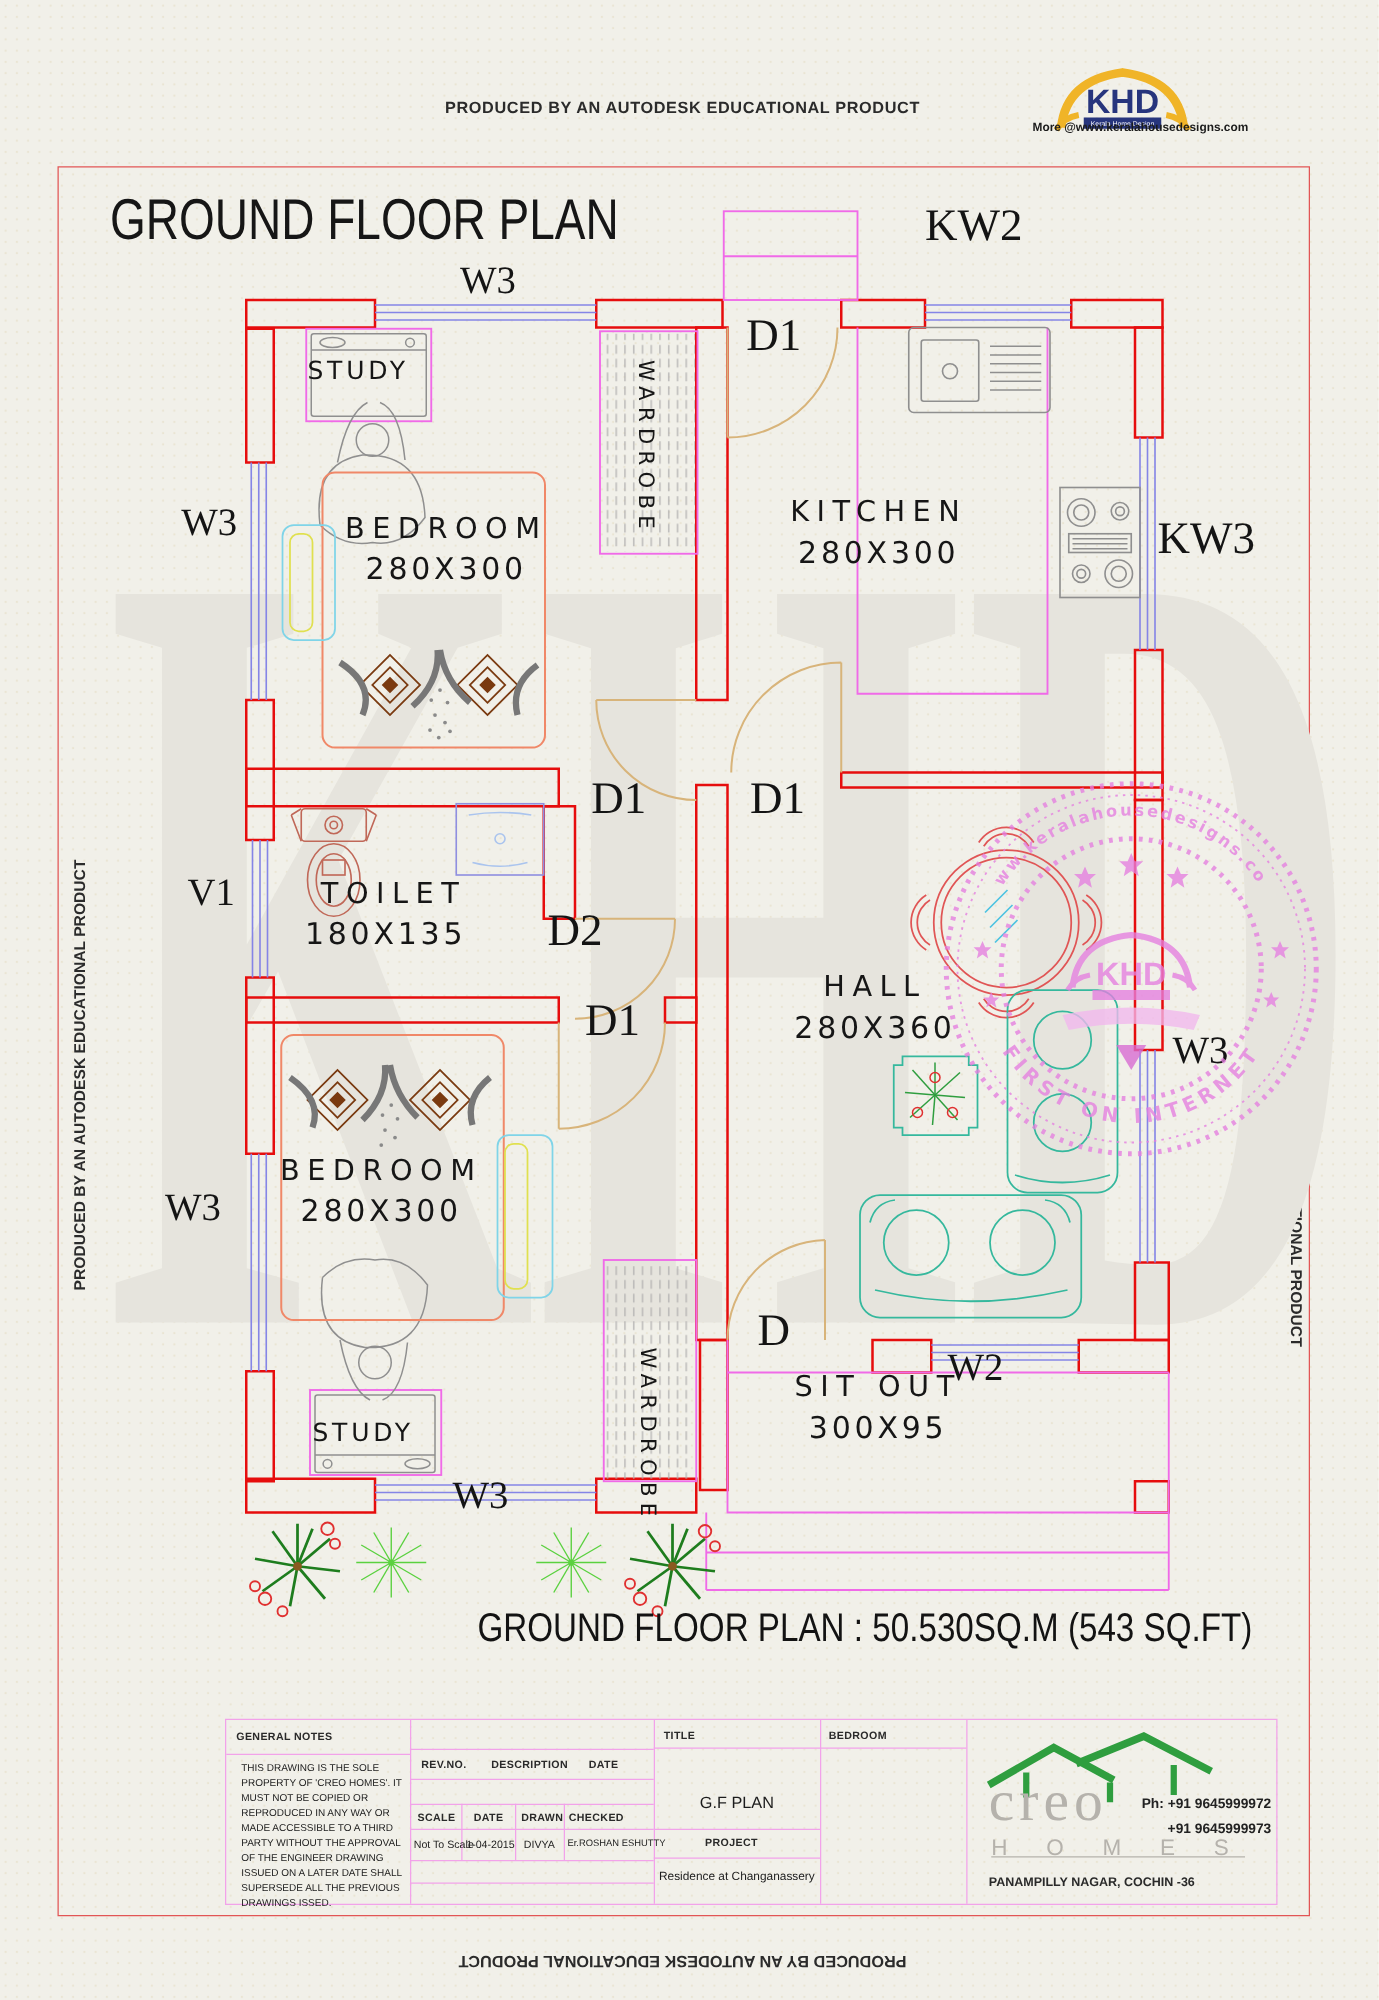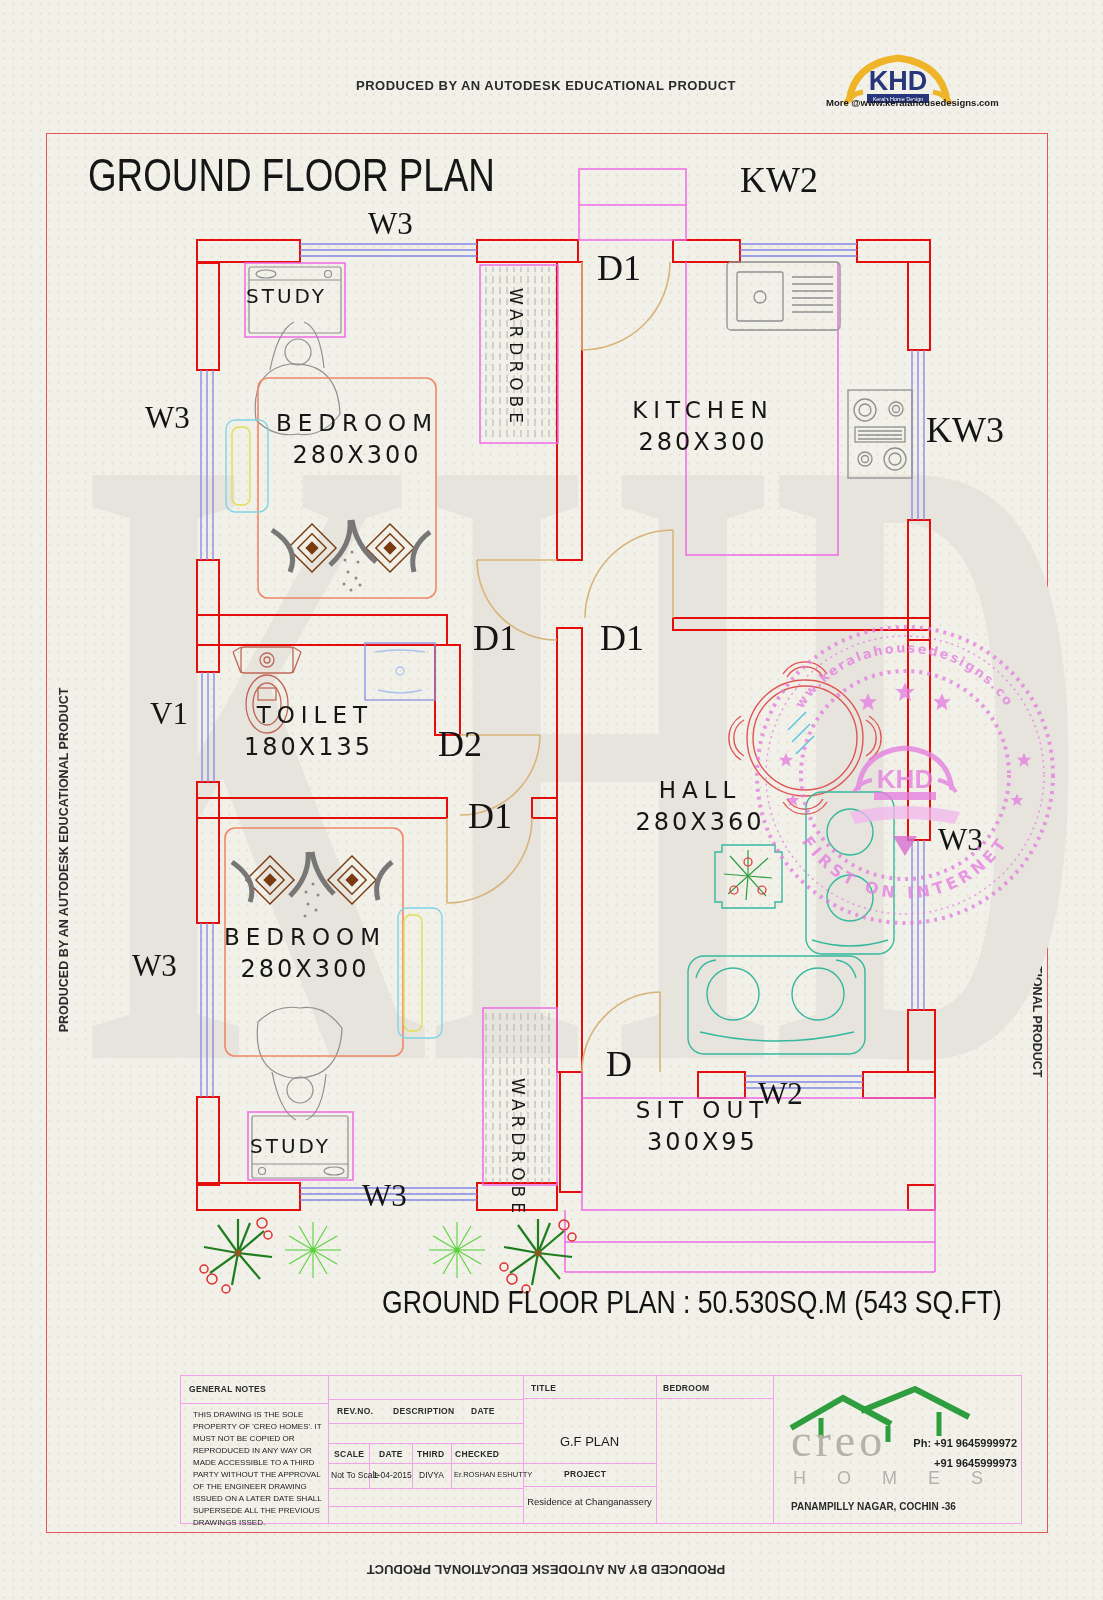--- a/index.html
+++ b/index.html
@@ -470,21 +470,21 @@
     <div class="cell" style="left:147px;top:112px;width:195px;height:0;border-top-width:1px;"></div>
     <div class="cell" style="left:147px;top:130px;width:195px;height:0;border-top-width:1px;"></div>
     <div class="cell" style="left:188px;top:67px;width:0;height:45px;border-left-width:1px;"></div>
     <div class="cell" style="left:231px;top:67px;width:0;height:45px;border-left-width:1px;"></div>
     <div class="cell" style="left:270px;top:67px;width:0;height:45px;border-left-width:1px;"></div>
     <div class="tb-label" style="position:absolute;left:156px;top:30px;">REV.NO.</div>
     <div class="tb-label" style="position:absolute;left:212px;top:30px;">DESCRIPTION</div>
     <div class="tb-label" style="position:absolute;left:290px;top:30px;">DATE</div>
     <div class="tb-label" style="position:absolute;left:153px;top:73px;">SCALE</div>
     <div class="tb-label" style="position:absolute;left:198px;top:73px;">DATE</div>
-    <div class="tb-label" style="position:absolute;left:236px;top:73px;">THIRD</div>
+    <div class="tb-label" style="position:absolute;left:236px;top:73px;">DRAWN</div>
     <div class="tb-label" style="position:absolute;left:274px;top:73px;">CHECKED</div>
     <div class="tb-value" style="position:absolute;left:150px;top:94px;font-size:8.5px;">Not To Scale</div>
     <div class="tb-value" style="position:absolute;left:192px;top:94px;font-size:8.5px;">1-04-2015</div>
     <div class="tb-value" style="position:absolute;left:238px;top:94px;font-size:8.5px;">DIVYA</div>
     <div class="tb-value" style="position:absolute;left:273px;top:94px;font-size:7.5px;font-weight:normal;">Er.ROSHAN ESHUTTY</div>
 
     <div class="cell" style="left:342px;top:22px;width:133px;height:0;border-top-width:1px;"></div>
     <div class="cell" style="left:342px;top:87px;width:133px;height:0;border-top-width:1px;"></div>
     <div class="cell" style="left:342px;top:110px;width:133px;height:0;border-top-width:1px;"></div>
     <div class="tb-label" style="position:absolute;left:350px;top:7px;">TITLE</div>
@@ -494,21 +494,21 @@
 
     <div class="cell" style="left:475px;top:22px;width:117px;height:0;border-top-width:1px;"></div>
     <div class="tb-label" style="position:absolute;left:482px;top:7px;">BEDROOM</div>
 
     <div style="position:absolute;left:592px;top:0;width:248px;height:147px;">
       <svg width="200" height="58" viewBox="0 0 200 58" style="position:absolute;left:14px;top:8px;">
         <path d="M4,44 L56,14 L104,40 M74,27 L128,5 L182,33" fill="none" stroke="#2f9e3f" stroke-width="6" stroke-linejoin="miter"></path>
         <path d="M34,34 V54 M101,42 V58 M152,28 V52" stroke="#2f9e3f" stroke-width="5"></path>
       </svg>
       <div class="creo-name" style="position:absolute;left:18px;top:42px;">creo</div>
-      <div class="creo-sub" style="position:absolute;left:20px;top:90px;">H O M E S</div>
+      <div class="creo-sub" style="position:absolute;left:20px;top:90px;text-decoration:underline;">H O M E S</div>
       <div class="creo-addr" style="position:absolute;left:18px;top:118px;">PANAMPILLY NAGAR, COCHIN -36</div>
       <div class="creo-ph">
         <div>Ph: +91 9645999972</div>
         <div>+91 9645999973</div>
       </div>
     </div>
   </div>
 
 </div>
 

